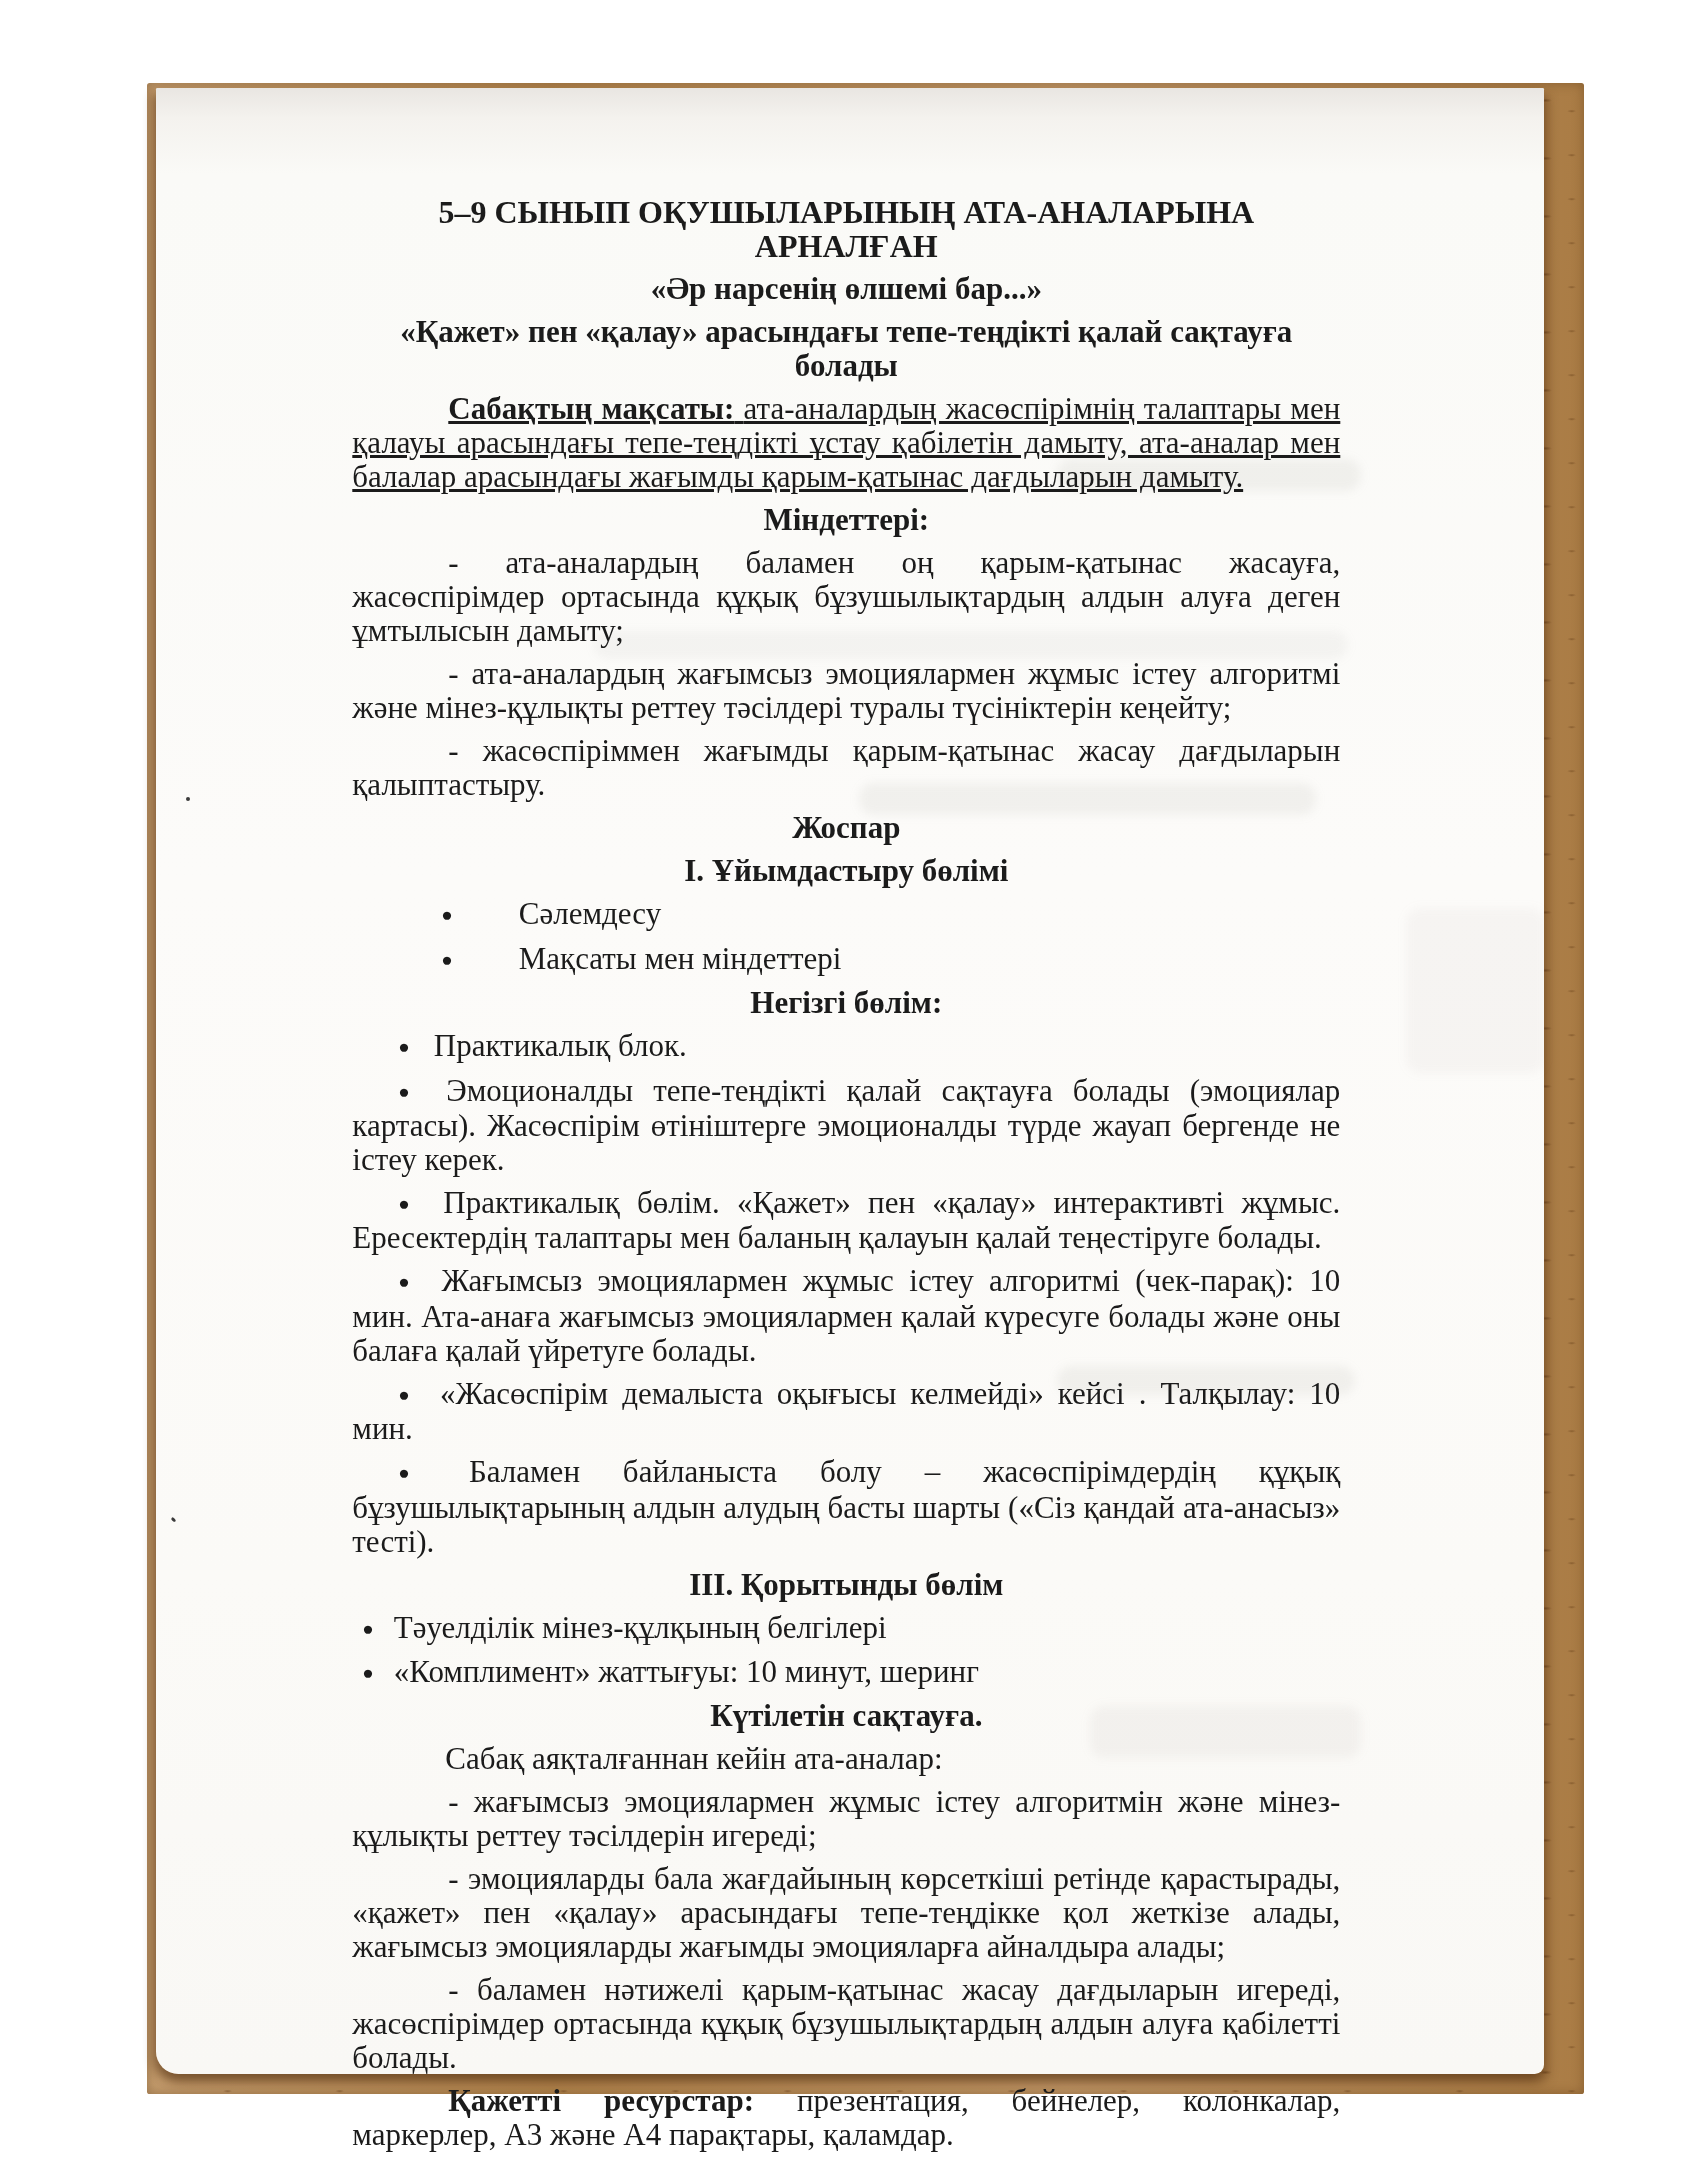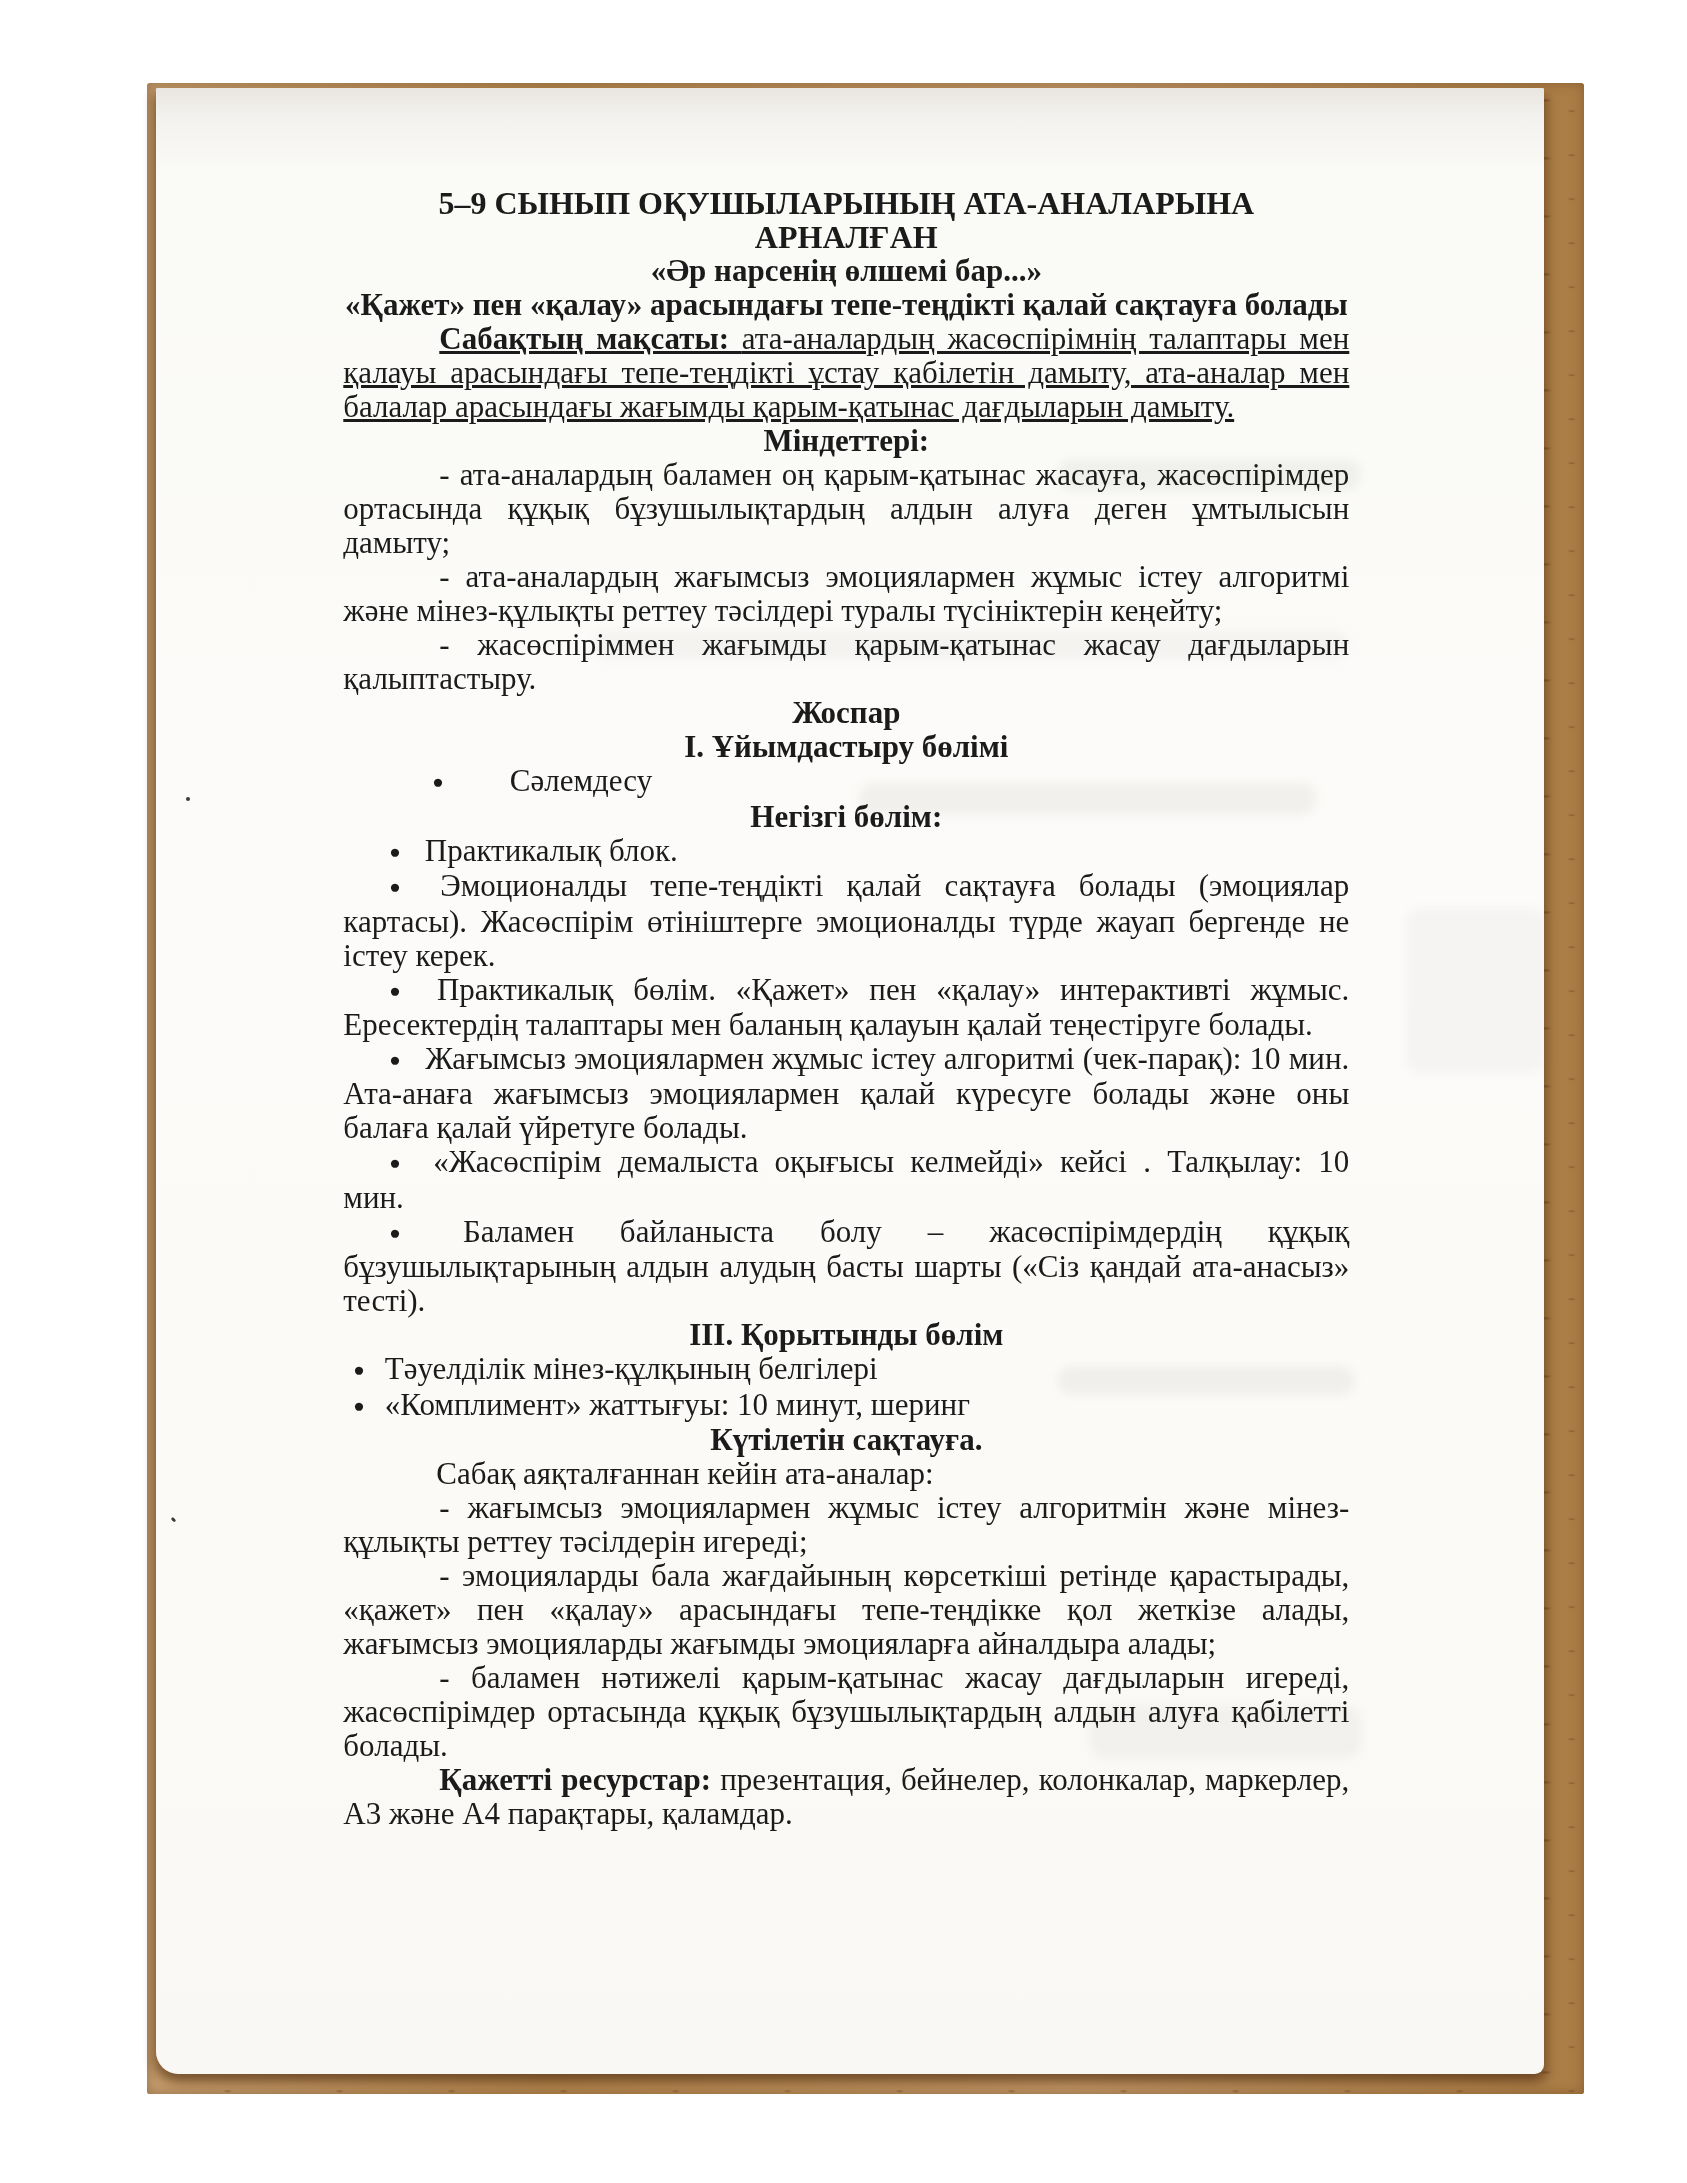--- a/index.html
+++ b/index.html
@@ -36,21 +36,21 @@
   .b5{left:901px;top:1278px;width:298px;height:29px;}
   .b6{left:934px;top:1618px;width:271px;height:52px;background:rgba(148,143,135,.08);}
   .speck{position:absolute;background:#3a3a3a;border-radius:50%;}
   .s1{left:30px;top:709px;width:4px;height:4px;}
   .s2{left:14.6px;top:1430px;width:4.6px;height:3.3px;transform:rotate(40deg);border-radius:40% 60% 50% 50%;}
   
   .textcol{
     position:absolute;left:187px;top:98px;width:1006px;
     font-size:31px;line-height:34px;color:#1b1b1b;
   }
-  .textcol p{margin:0;}
+  .textcol p{margin:9px;}
   .b{font-weight:bold;}
   .center{text-align:center;font-weight:bold;}
   .title{margin:0 0 41px 0;font-size:32px;}
   .para{text-align:justify;text-indent:96px;}
   .goal{margin-top:21px;text-decoration:underline;}
   .hdr{font-weight:bold;margin-left:93px;text-align:center;}
   .hdr-obj{margin-top:33px;}
   .hdr-plan{margin-top:48px;}
   .hdr-exp{margin-top:36px;}
   .blt{text-align:justify;}
@@ -97,20 +97,21 @@
 
         <p class="hdr hdr-obj">Міндеттері:</p>
         <p class="para">- ата-аналардың баламен оң қарым-қатынас жасауға, жасөспірімдер ортасында құқық бұзушылықтардың алдын алуға деген ұмтылысын дамыту;</p>
         <p class="para">- ата-аналардың жағымсыз эмоциялармен жұмыс істеу алгоритмі және мінез-құлықты реттеу тәсілдері туралы түсініктерін кеңейту;</p>
         <p class="para">- жасөспіріммен жағымды қарым-қатынас жасау дағдыларын қалыптастыру.</p>
 
         <p class="hdr hdr-plan">Жоспар</p>
         <p class="hdr">I. Ұйымдастыру бөлімі</p>
 
         <p class="blt mid m1"><span class="bullet">●</span><span class="sp sp-mid"></span><span>Сәлемдесу</span></p>
+        <p class="blt mid m2"><span class="bullet">●</span><span class="sp sp-mid"></span><span>Мақсаты мен міндеттері</span></p>
 
         <p class="hdr">Негізгі бөлім:</p>
 
         <p class="blt out"><span class="bullet">●</span><span class="sp sp-out"></span><span>Практикалық блок.</span></p>
         <p class="blt out"><span class="bullet">●</span><span class="sp sp-out"></span><span>Эмоционалды тепе-теңдікті қалай сақтауға болады (эмоциялар картасы). Жасөспірім өтініштерге эмоционалды түрде жауап бергенде не істеу керек.</span></p>
         <p class="blt out"><span class="bullet">●</span><span class="sp sp-out"></span><span>Практикалық бөлім. «Қажет» пен «қалау» интерактивті жұмыс. Ересектердің талаптары мен баланың қалауын қалай теңестіруге болады.</span></p>
         <p class="blt out"><span class="bullet">●</span><span class="sp sp-out"></span><span>Жағымсыз эмоциялармен жұмыс істеу алгоритмі (чек-парақ): 10 мин. Ата-анаға жағымсыз эмоциялармен қалай күресуге болады және оны балаға қалай үйретуге болады.</span></p>
         <p class="blt out"><span class="bullet">●</span><span class="sp sp-out"></span><span>«Жасөспірім демалыста оқығысы келмейді» кейсі . Талқылау: 10 мин.</span></p>
         <p class="blt out"><span class="bullet">●</span><span class="sp sp-out"></span><span>Баламен байланыста болу – жасөспірімдердің құқық бұзушылықтарының алдын алудың басты шарты («Сіз қандай ата-анасыз» тесті).</span></p>
 

